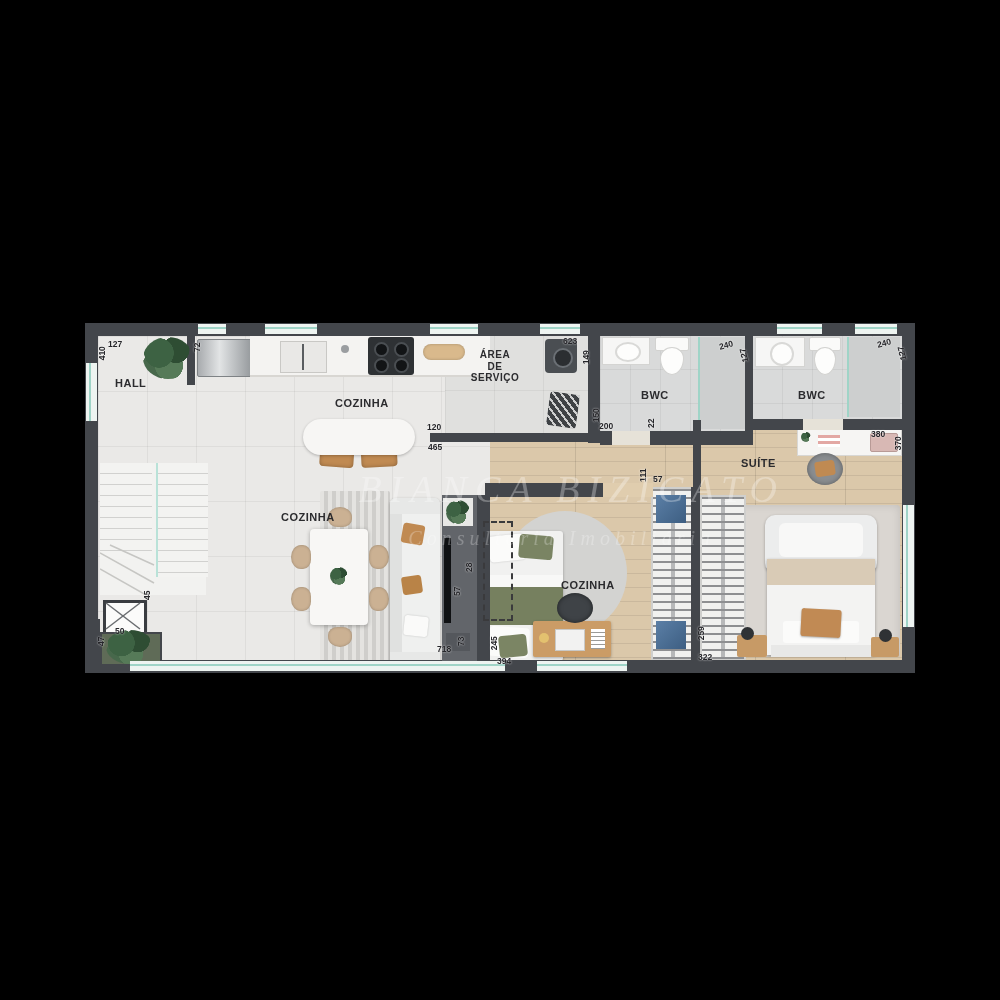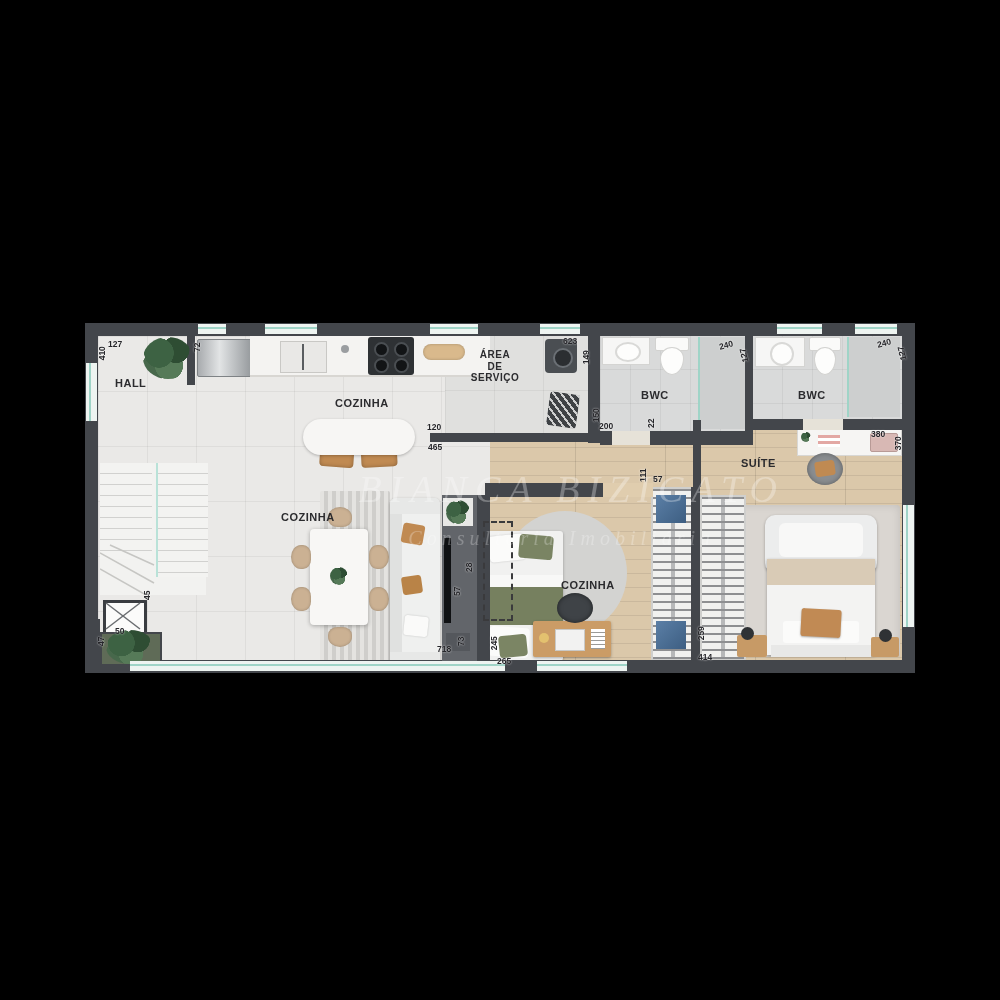--- a/index.html
+++ b/index.html
@@ -247,20 +247,20 @@
     <div class="dim v" style="left:552px;top:148px;">111</div>
     <div class="dim" style="left:568px;top:152px;">57</div>
     <div class="dim v" style="left:380px;top:240px;">28</div>
     <div class="dim v" style="left:368px;top:264px;">57</div>
     <div class="dim v" style="left:58px;top:268px;">45</div>
     <div class="dim" style="left:30px;top:304px;">50</div>
     <div class="dim v" style="left:12px;top:314px;">47</div>
     <div class="dim" style="left:352px;top:322px;">718</div>
     <div class="dim v" style="left:372px;top:314px;">73</div>
     <div class="dim v" style="left:402px;top:316px;">245</div>
-    <div class="dim" style="left:412px;top:334px;">265</div>
+    <div class="dim" style="left:412px;top:334px;">394</div>
     <div class="dim v" style="left:609px;top:306px;">259</div>
-    <div class="dim" style="left:613px;top:330px;">414</div>
+    <div class="dim" style="left:613px;top:330px;">322</div>
 
     <div class="wm" style="left:130px;top:144px;width:570px;font-size:38px;letter-spacing:8px;color:rgba(255,255,255,.30);">BIANCA BIZICATO</div>
     <div class="wm" style="left:200px;top:204px;width:430px;font-size:20px;letter-spacing:5px;color:rgba(255,255,255,.26);">Consultoria Imobiliária</div>
   </div>
 </div>
 
 </body></html>

